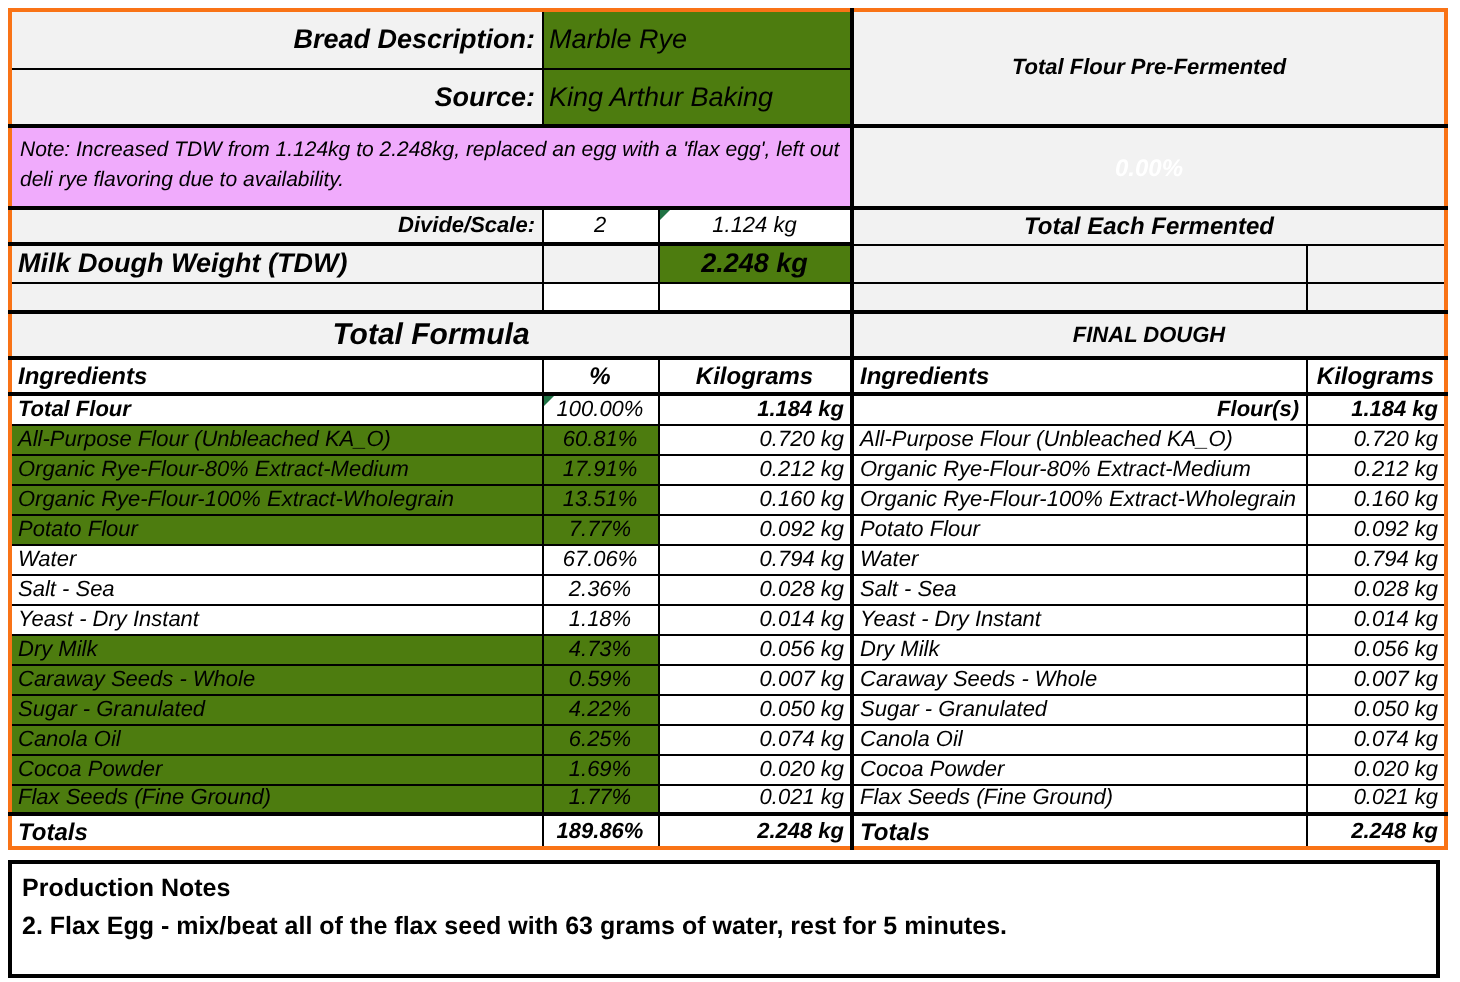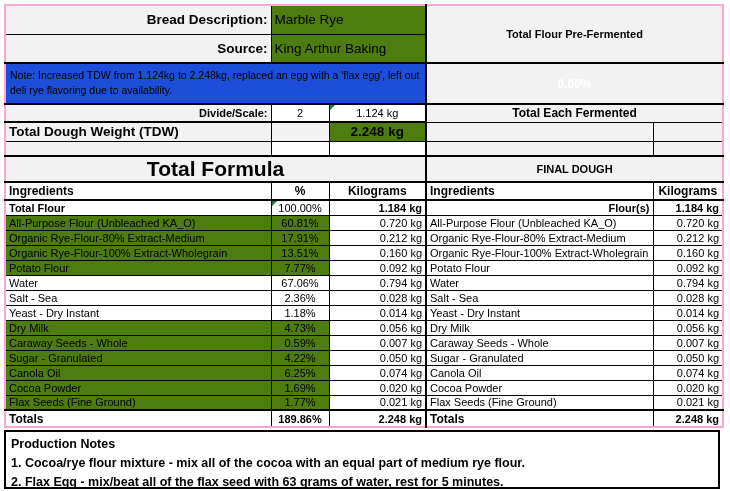--- a/index.html
+++ b/index.html
@@ -3,42 +3,43 @@
 <meta charset="utf-8">
 <style>
   html,body{margin:0;padding:0;}
   body{
     width:730px;height:491px;background:#ffffff;position:relative;
     font-family:"Liberation Sans", sans-serif;color:#000;
   }
   table.sheet{
     position:absolute;left:4px;top:4px;width:718px;
     border-collapse:collapse;table-layout:fixed;
-    border:2px solid #f9a8d4;
+    border:2px solid #f97316;
+    font-style:italic;
   }
   td{
     border:1px solid #000;font-size:11px;padding:0 3px;
     overflow:hidden;white-space:nowrap;vertical-align:middle;
     position:relative;
   }
   .gray{background:#f2f2f2;}
   .peach{background:#4d7c0f;}
   .bold{font-weight:bold;}
   .ctr{text-align:center;}
   .rt{text-align:right;}
-  .f15{font-size:21px;margin-top:12px;}
+  .f15{font-size:15px;margin-top:12px;}
   .f14{font-size:13.5px;}
   .f13{font-size:11px;}
   .f12{font-size:12px;}
   .bb2{border-bottom:2px solid #000;}
   .bt2{border-top:2px solid #000;}
   .bl2{border-left:2px solid #000;}
   .note-cell{
     white-space:normal;font-size:10.5px;line-height:15px;
-    vertical-align:top;padding:4px 4px 0 4px;background:#1d4ed8;
+    vertical-align:top;padding:4px 4px 0 4px;background:#f0abfc;
   }
   .faint{
     color:#ffffff;font-weight:bold;font-size:12px;text-align:center;
   }
   .tri{
     position:absolute;top:0;left:0;width:0;height:0;
     border-top:5px solid #1f7244;border-right:5px solid transparent;
   }
   .notes-box{
     position:absolute;left:4px;top:430px;width:704px;height:46px;
@@ -78,21 +79,21 @@
   </tr>
 
   <tr style="height:18px">
     <td class="gray rt bold bb2">Divide/Scale:</td>
     <td class="ctr bb2">2</td>
     <td class="ctr bb2"><span class="tri"></span><span>1.124 kg</span></td>
     <td colspan="2" class="gray ctr bold f12 bl2">Total Each Fermented</td>
   </tr>
 
   <tr style="height:19px">
-    <td class="gray bold f14">Total Dough Weight (TDW)</td>
+    <td class="gray bold f14">Milk Dough Weight (TDW)</td>
     <td class="gray"></td>
     <td class="peach ctr bold f14">2.248 kg</td>
     <td class="gray bl2"></td>
     <td class="gray"></td>
   </tr>
 
   <tr style="height:15px">
     <td class="gray"></td>
     <td></td>
     <td></td>
@@ -218,15 +219,14 @@
     <td class="ctr bold bt2">189.86%</td>
     <td class="rt bold bt2">2.248 kg</td>
     <td class="bold f12 bt2 bl2">Totals</td>
     <td class="rt bold bt2">2.248 kg</td>
   </tr>
 </tbody>
   </table>
 
 <div class="notes-box">
   <div>Production Notes</div>
-  <div>1. Cocoa/rye flour mixture - mix all of the cocoa with an equal part of medium rye flour.</div>
   <div>2. Flax Egg - mix/beat all of the flax seed with 63 grams of water, rest for 5 minutes.</div>
 </div>
 
 </body></html>

